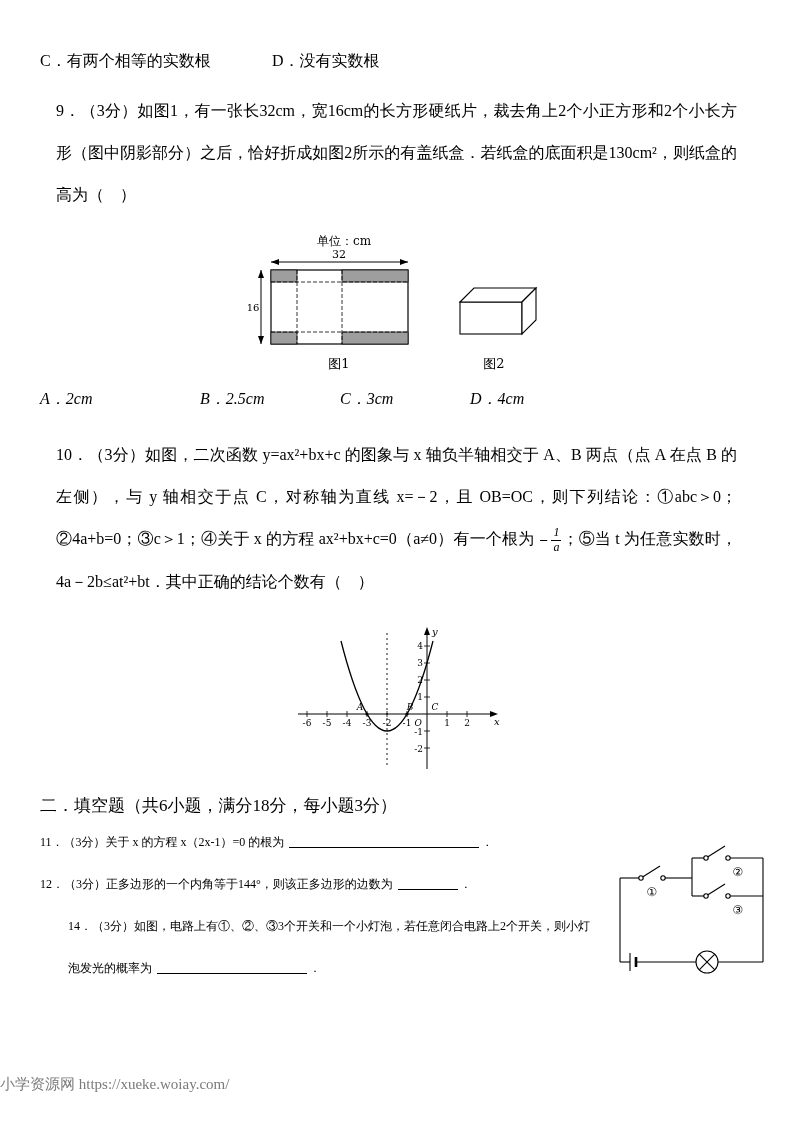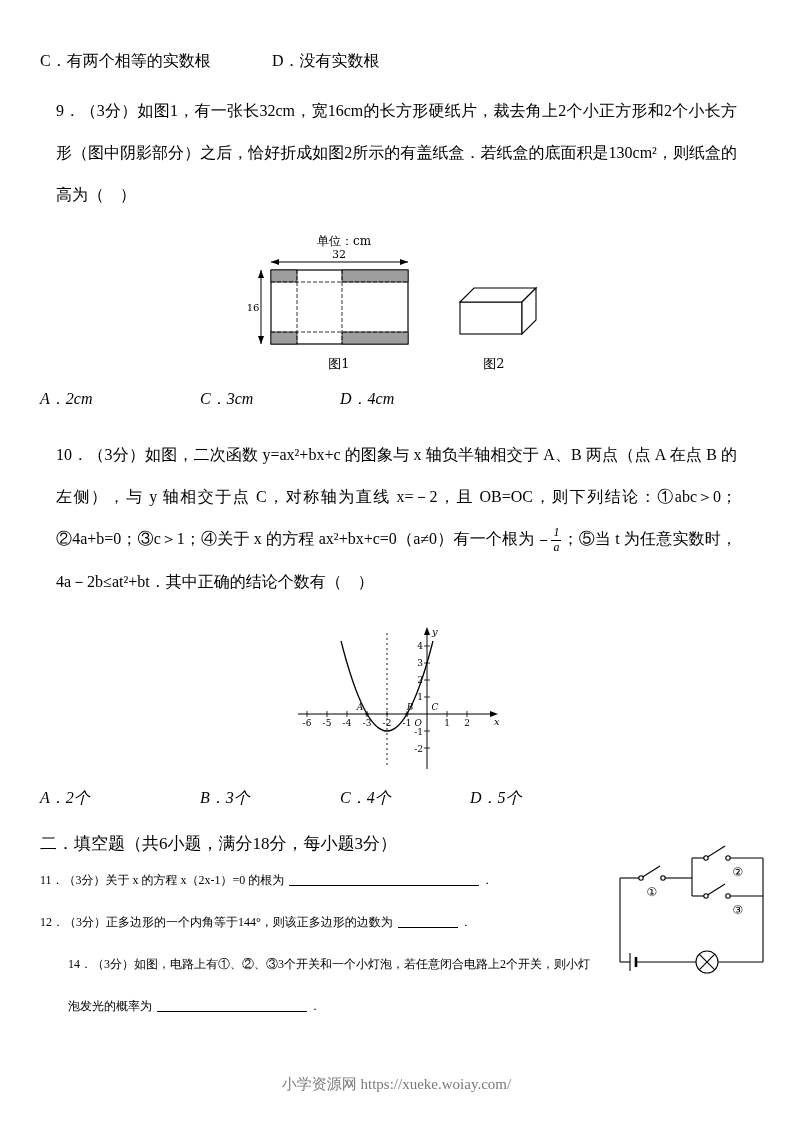--- a/index.html
+++ b/index.html
@@ -18,21 +18,21 @@
   .figwrap{text-align:center;margin:2px 0 0 0;}
   .section-title{font-size:17px;font-weight:400;margin:14px 0 2px 0;line-height:26px;}
   .fill{font-size:12px;line-height:42px;margin:0;}
   .q14{margin-right:158px;margin-left:28px;}
   .blank{display:inline-block;border-bottom:1px solid #000;height:15px;vertical-align:-2px;margin:0 2px;}
   .b190{width:190px}.b60{width:60px}.b95{width:95px}.b150{width:150px}.b55{width:55px}
   .frac-wrap{display:inline-flex;align-items:center;vertical-align:middle;font-style:italic;}
   .frac{display:inline-flex;flex-direction:column;align-items:center;font-size:12px;line-height:1.15;margin:0 1px;}
   .frac .num{border-bottom:1px solid #000;padding:0 2px;}
   .circuit{position:absolute;top:838px;right:24px;width:155px;height:150px;}
-  .footer{position:absolute;left:0;right:0;bottom:28px;text-align:center;font-size:15px;color:#7a7a7a;}
+  .footer{position:absolute;left:0;right:0;bottom:28px;font-size:15px;color:#7a7a7a;}
   svg{display:block;}
   .figwrap svg{margin:0 auto;}
   svg text{font-family:"DejaVu Serif","Liberation Serif",serif;}
 </style>
 </head>
 <body>
 
 <div class="page">
 
   <div class="prev-opts">
@@ -77,20 +77,21 @@
         <rect x="213" y="70" width="62" height="32"></rect>
         <path d="M213,70 L227,56 L289,56 L275,70 Z"></path>
         <path d="M275,70 L289,56 L289,88 L275,102 Z"></path>
       </g>
       <text x="247" y="136" font-size="13" text-anchor="middle">图2</text>
     </svg>
   </div>
 
   <div class="opts4">
     <span>A．2cm</span>
+    <span>B．2.5cm</span>
     <span>C．3cm</span>
     <span>D．4cm</span>
   </div>
 
   <p class="q">
     <span>10．（3分）如图，二次函数 y=ax²+bx+c 的图象与 x 轴负半轴相交于 A、B 两点（点 A 在点 B 的左侧），与 y 轴相交于点 C，对称轴为直线 x=－2，且 OB=OC，则下列结论：①abc＞0；②4a+b=0；③c＞1；④关于 x 的方程 ax²+bx+c=0（a≠0）有一个根为</span><span class="frac-wrap">
         <span>－</span>
         <span class="frac">
           <span class="num">1</span>
           <span class="den">a</span>
@@ -152,26 +153,20 @@
       <path d="M69,22 Q115,202 161,22" fill="none" stroke="#000" stroke-width="1.3"></path>
 
       <circle cx="95" cy="95" r="1.6" fill="#000"></circle>
       <circle cx="135" cy="95" r="1.6" fill="#000"></circle>
       <text x="88" y="91" font-size="9" font-style="italic" text-anchor="middle">A</text>
       <text x="138" y="91" font-size="9" font-style="italic" text-anchor="middle">B</text>
       <text x="163" y="91" font-size="9" font-style="italic" text-anchor="middle">C</text>
     </svg>
   </div>
 
-  <div class="opts4">
-    <span>A．2个</span>
-    <span>B．3个</span>
-    <span>C．4个</span>
-    <span>D．5个</span>
-  </div>
 
   <h2 class="section-title">二．填空题（共6小题，满分18分，每小题3分）</h2>
 
   <p class="fill">
     <span>11．（3分）关于 x 的方程 x（2x-1）=0 的根为</span>
     <span class="blank b190"></span><span>．</span>
   </p>
 
   <p class="fill">
     <span>12．（3分）正多边形的一个内角等于144°，则该正多边形的边数为</span>

